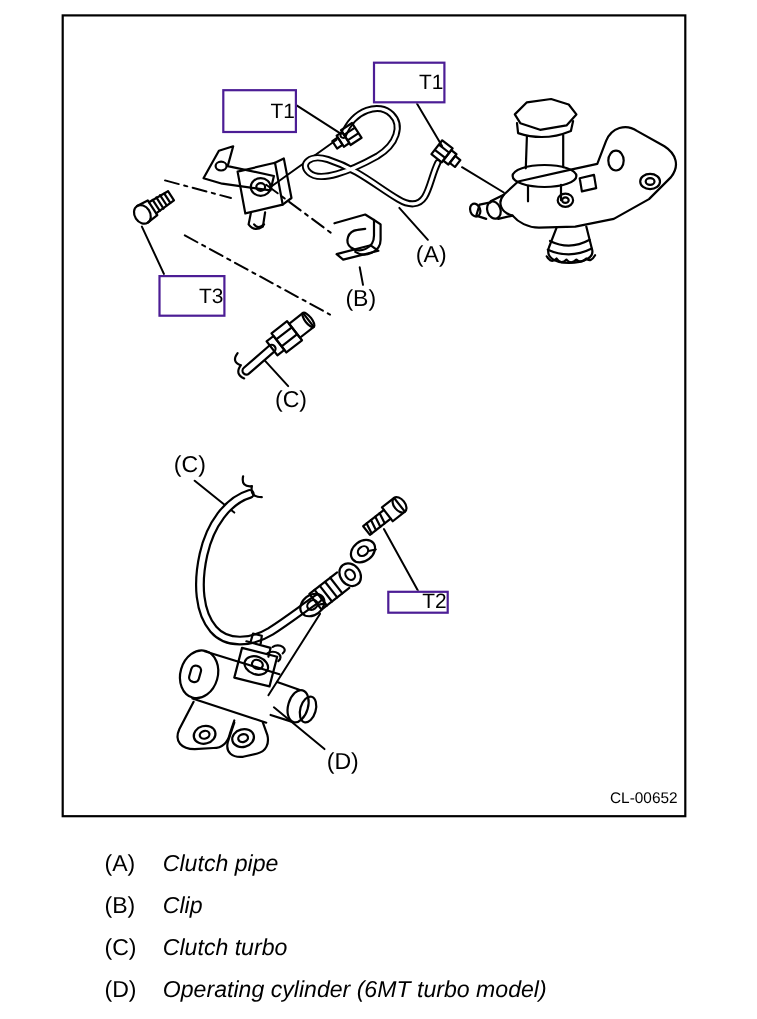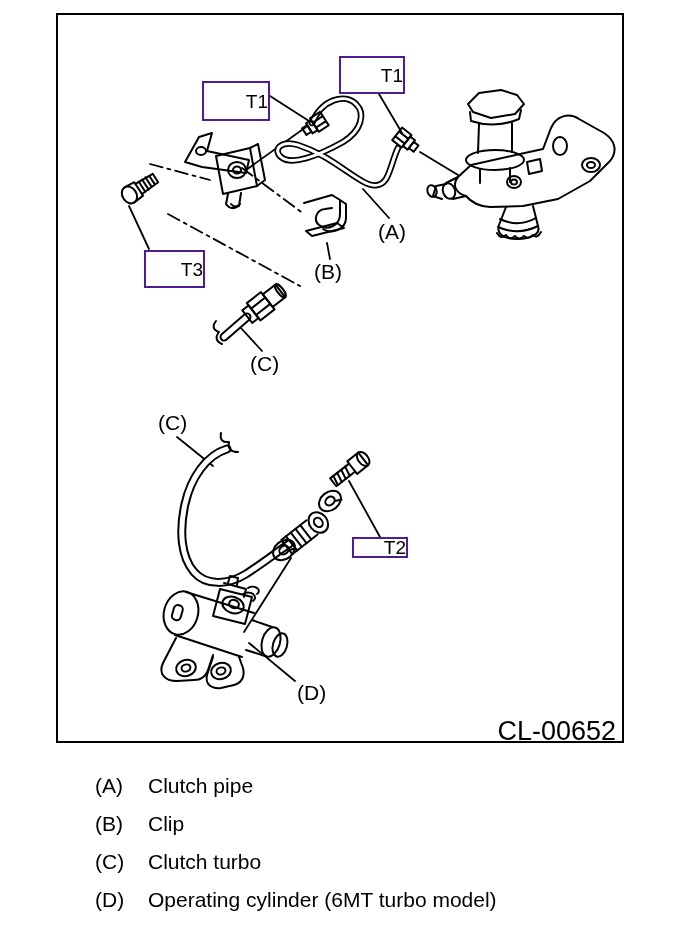--- a/index.html
+++ b/index.html
@@ -11,25 +11,25 @@
   .ln{fill:none;stroke:#000;stroke-width:2;stroke-linecap:round;stroke-linejoin:round;}
   .thin{fill:none;stroke:#000;stroke-width:1.8;stroke-linecap:round;}
   .cdash{fill:none;stroke:#000;stroke-width:1.8;stroke-dasharray:13 5 3 5;stroke-linecap:round;}
   .tube-o{fill:none;stroke:#000;stroke-width:6.5;stroke-linecap:round;stroke-linejoin:round;}
   .tube-i{fill:none;stroke:#fff;stroke-width:3;stroke-linecap:round;stroke-linejoin:round;}
   .hose-o{fill:none;stroke:#000;stroke-width:9;stroke-linecap:round;stroke-linejoin:round;}
   .hose-i{fill:none;stroke:#fff;stroke-width:5;stroke-linecap:round;stroke-linejoin:round;}
   .callout{position:absolute;box-sizing:border-box;border:2px solid #4c1d95;background:#fff;
            display:flex;align-items:center;justify-content:flex-end;font-size:19px;line-height:1;}
   .plabel{position:absolute;font-size:21px;line-height:1;white-space:nowrap;}
-  .figcode{position:absolute;font-size:27px;line-height:1;white-space:nowrap;}
+  .figcode{position:absolute;font-size:14px;line-height:1;white-space:nowrap;}
   .legend{position:absolute;left:95px;top:773px;}
   .legend-row{display:flex;font-size:21px;line-height:25px;margin-bottom:13px;}
   .legend-key{display:inline-block;width:53px;flex:0 0 53px;}
-  .legend-desc{white-space:nowrap;}
+  .legend-desc{white-space:nowrap;font-style:italic;}
 </style>
 </head>
 <body>
 
 <div class="canvas">
 
   <div class="frame"></div>
 
   <svg class="art" viewBox="0 0 688 926" aria-hidden="true">
 

